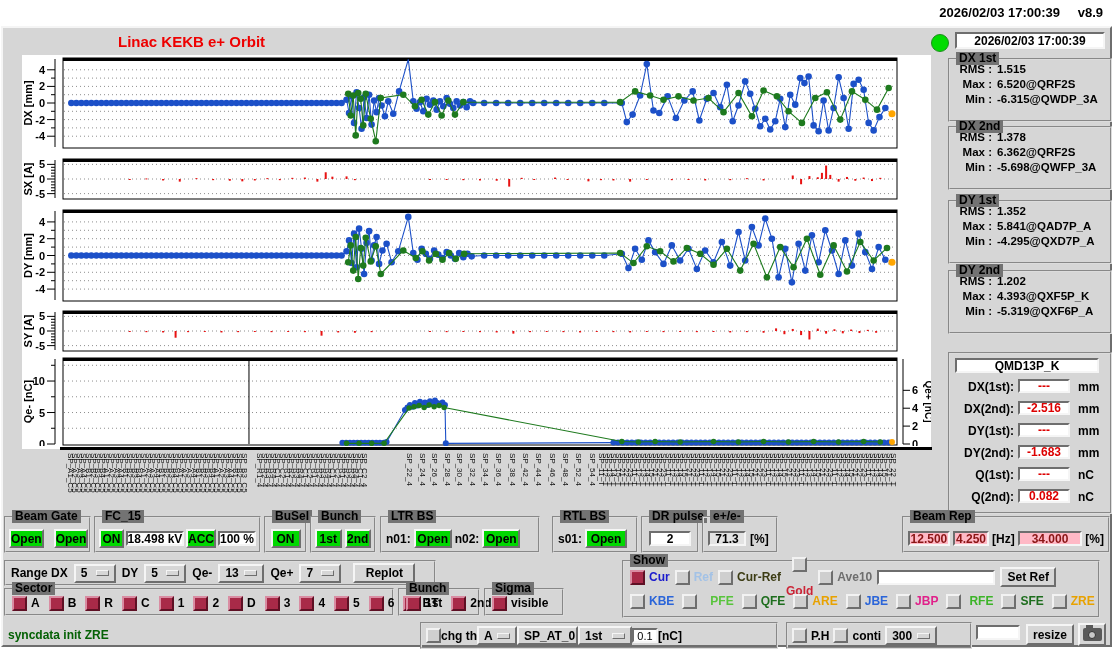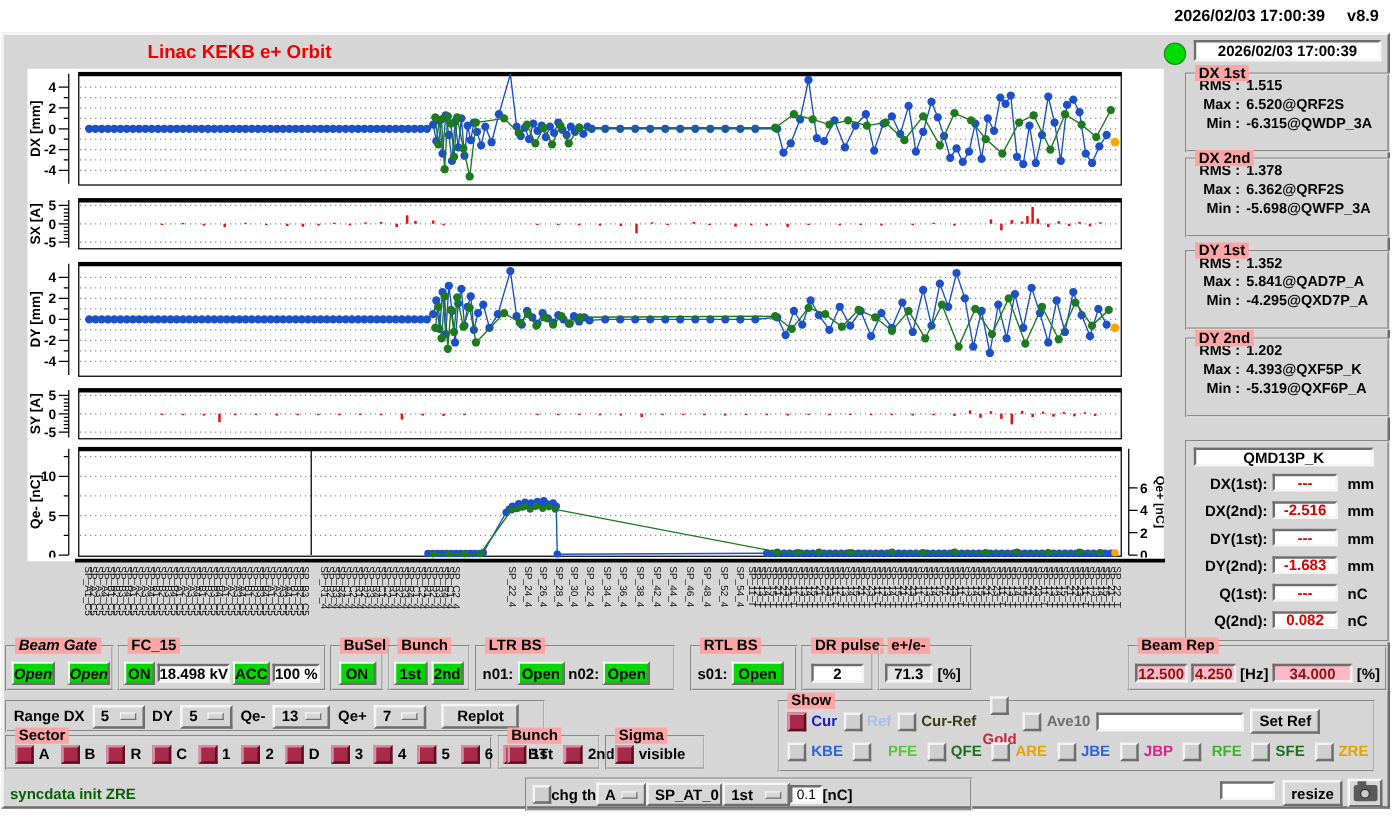--- a/index.html
+++ b/index.html
@@ -3,21 +3,21 @@
 <meta charset="utf-8">
 <style>
   html,body{margin:0;padding:0;background:#ffffff;}
   #app{position:relative;width:1115px;height:656px;font-family:"Liberation Sans",sans-serif;overflow:hidden;background:#fff;}
   .abs{position:absolute;}
   #main-window{position:absolute;left:1px;top:26px;width:1107px;height:617px;background:#d6d6d6;
     border:2px solid;border-color:#f5f5f5 #6e6e6e #6e6e6e #f5f5f5;}
   .raised{border:2px solid;border-color:#f5f5f5 #6e6e6e #6e6e6e #f5f5f5;}
   .sunken{border:2px solid;border-color:#6e6e6e #f5f5f5 #f5f5f5 #6e6e6e;}
   .frame3d{position:absolute;border:2px groove #dcdcdc;box-sizing:border-box;}
-  .ftitle{position:absolute;top:-8px;left:6px;background:#fca5a5;font-weight:bold;font-size:12px;line-height:13px;padding:0 3px;white-space:nowrap;}
+  .ftitle{position:absolute;top:-8px;left:6px;background:#737373;font-weight:bold;font-size:12px;line-height:13px;padding:0 3px;white-space:nowrap;}
   .btn{background:#d6d6d6;font-weight:bold;font-size:12px;display:flex;align-items:center;justify-content:center;box-sizing:border-box;white-space:nowrap;}
   .gbtn{background:#00d800;}
   .entry{background:#ffffff;font-weight:bold;font-size:12px;display:flex;align-items:center;justify-content:center;box-sizing:border-box;white-space:nowrap;}
   .entry.pink{background:#ffb9c6;color:#8b1515;}
   .entry.gray{background:#e3e3e3;}
   .opt{background:#d6d6d6;font-weight:bold;font-size:12px;display:flex;align-items:center;justify-content:space-between;gap:4px;padding:0 5px;box-sizing:border-box;white-space:nowrap;}
   .dash{width:11px;height:4px;background:#d6d6d6;border:1px solid;border-color:#f5f5f5 #6e6e6e #6e6e6e #f5f5f5;flex:0 0 auto;}
   .cb{width:11px;height:11px;background:#cfcfcf;border:2px solid;border-color:#f2f2f2 #6e6e6e #6e6e6e #f2f2f2;box-sizing:content-box;flex:0 0 auto;display:inline-block;}
   .cb.on{background:#a82a48;border-color:#d98ca2 #5e1024 #5e1024 #d98ca2;}
   .lbl{font-weight:bold;font-size:12px;white-space:nowrap;text-align:right;}
@@ -986,21 +986,21 @@
         <span class="lbl" style="position: absolute; left: 128px; top: 92px;">mm</span>
         <span class="mrow-label" style="position: absolute; left: 2px; top: 114px; width: 62px;">Q(1st):</span>
         <div class="entry sunken red" style="position: absolute; left: 68px; top: 113px; width: 52px; height: 14px; font-size: 12px;">---</div>
         <span class="lbl" style="position: absolute; left: 128px; top: 114px;">nC</span>
         <span class="mrow-label" style="position: absolute; left: 2px; top: 136px; width: 62px;">Q(2nd):</span>
         <div class="entry sunken red" style="position: absolute; left: 68px; top: 135px; width: 52px; height: 14px; font-size: 12px;">0.082</div>
         <span class="lbl" style="position: absolute; left: 128px; top: 136px;">nC</span>
       </div>
   </div>
 
-  <div class="frame3d rowflex" style="left:4px;top:516px;width:87px;height:37px;padding:10px 3px 2px;gap:10px;font-style:italic;">
+  <div class="frame3d rowflex" style="left:4px;top:516px;width:87px;height:37px;padding:10px 3px 2px;gap:10px;">
     <span class="ftitle">Beam Gate</span>
     <div class="btn gbtn raised" style="width:37px;height:19px;">Open</div>
     <div class="btn gbtn raised" style="width:37px;height:19px;">Open</div>
   </div>
   <div class="frame3d rowflex" style="left:94px;top:516px;width:167px;height:37px;padding:10px 3px 2px;gap:2px;">
     <span class="ftitle">FC_15</span>
     <div class="btn gbtn raised" style="width:28px;height:19px;">ON</div>
     <div class="entry sunken" style="width:58px;height:15px;">18.498 kV</div>
     <div class="btn gbtn raised" style="width:30px;height:19px;">ACC</div>
     <div class="entry sunken" style="width:41px;height:15px;">100 %</div>
@@ -1216,20 +1216,30 @@
         <span>SP_AT_0</span>
         <span class="dash"></span>
       </div>
     <div class="opt raised" style="width:54px;height:19px;">
         <span>1st</span>
         <span class="dash"></span>
       </div>
     <div class="entry sunken" style="width:26px;height:15px;font-weight:normal;font-size:11px;">0.1</div>
     <span class="lbl">[nC]</span>
   </div>
+  <div class="frame3d rowflex" style="left:786px;top:622px;width:186px;height:27px;padding:2px 4px;gap:4px;">
+    <span class="cb"></span>
+    <span class="lbl">P.H</span>
+    <span class="cb"></span>
+    <span class="lbl">conti</span>
+    <div class="opt raised" style="width:52px;height:19px;">
+        <span>300</span>
+        <span class="dash"></span>
+      </div>
+  </div>
   <div class="abs entry sunken" style="left:976px;top:625px;width:44px;height:15px;"></div>
   <div class="abs btn raised" style="left:1026px;top:624px;width:48px;height:21px;">resize</div>
   <div class="abs btn raised" style="left:1078px;top:623px;width:28px;height:23px;">
     <span class="cam-body">
         <span class="cam-top"></span>
         <span class="cam-lens"></span>
       </span>
   </div>
 </div>
 

